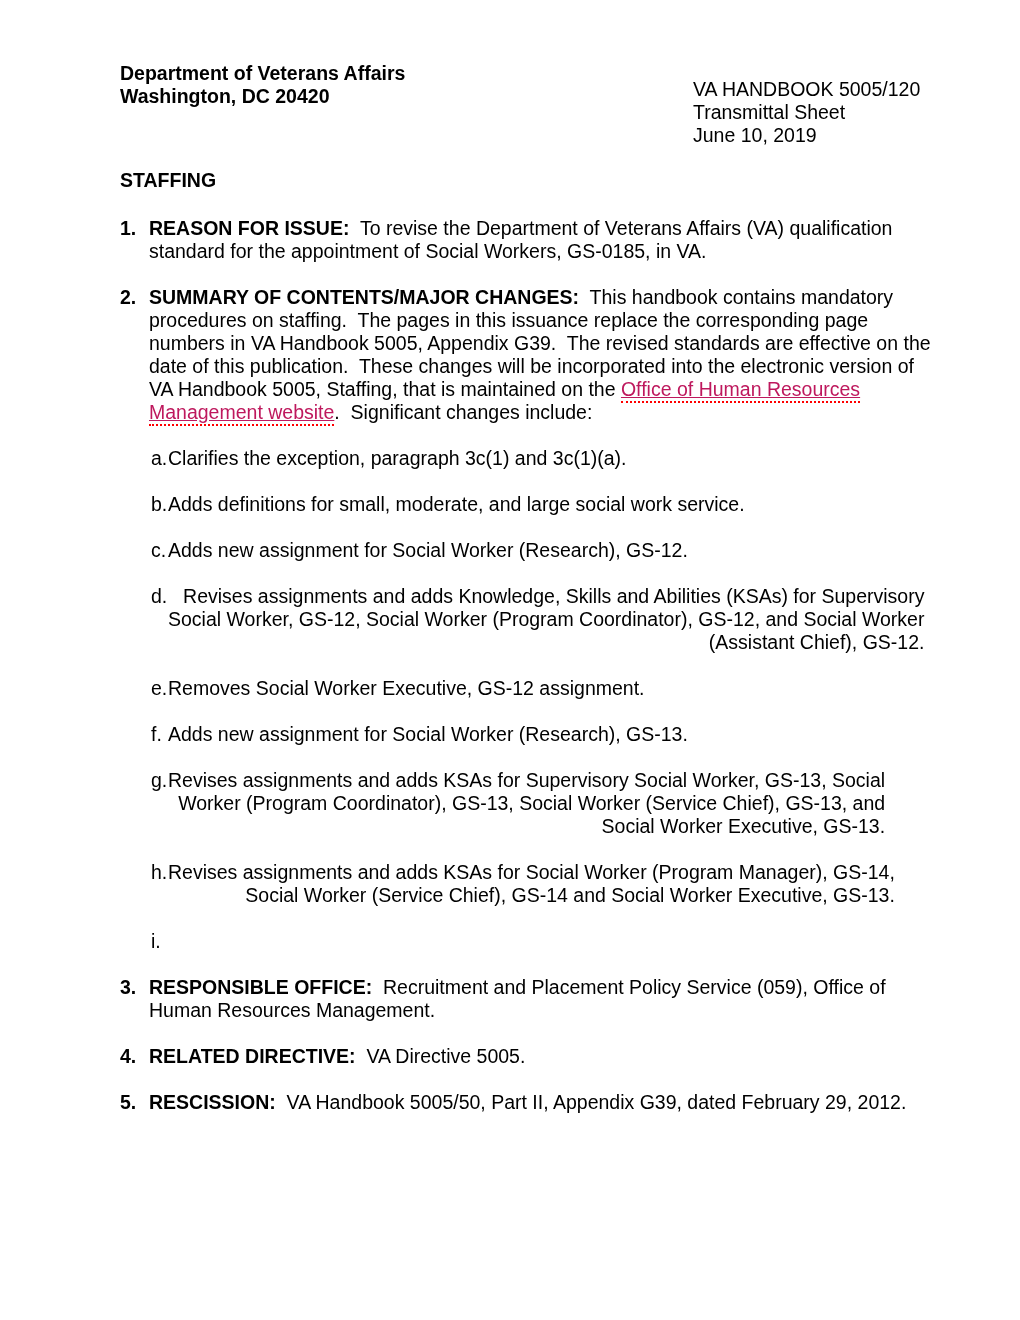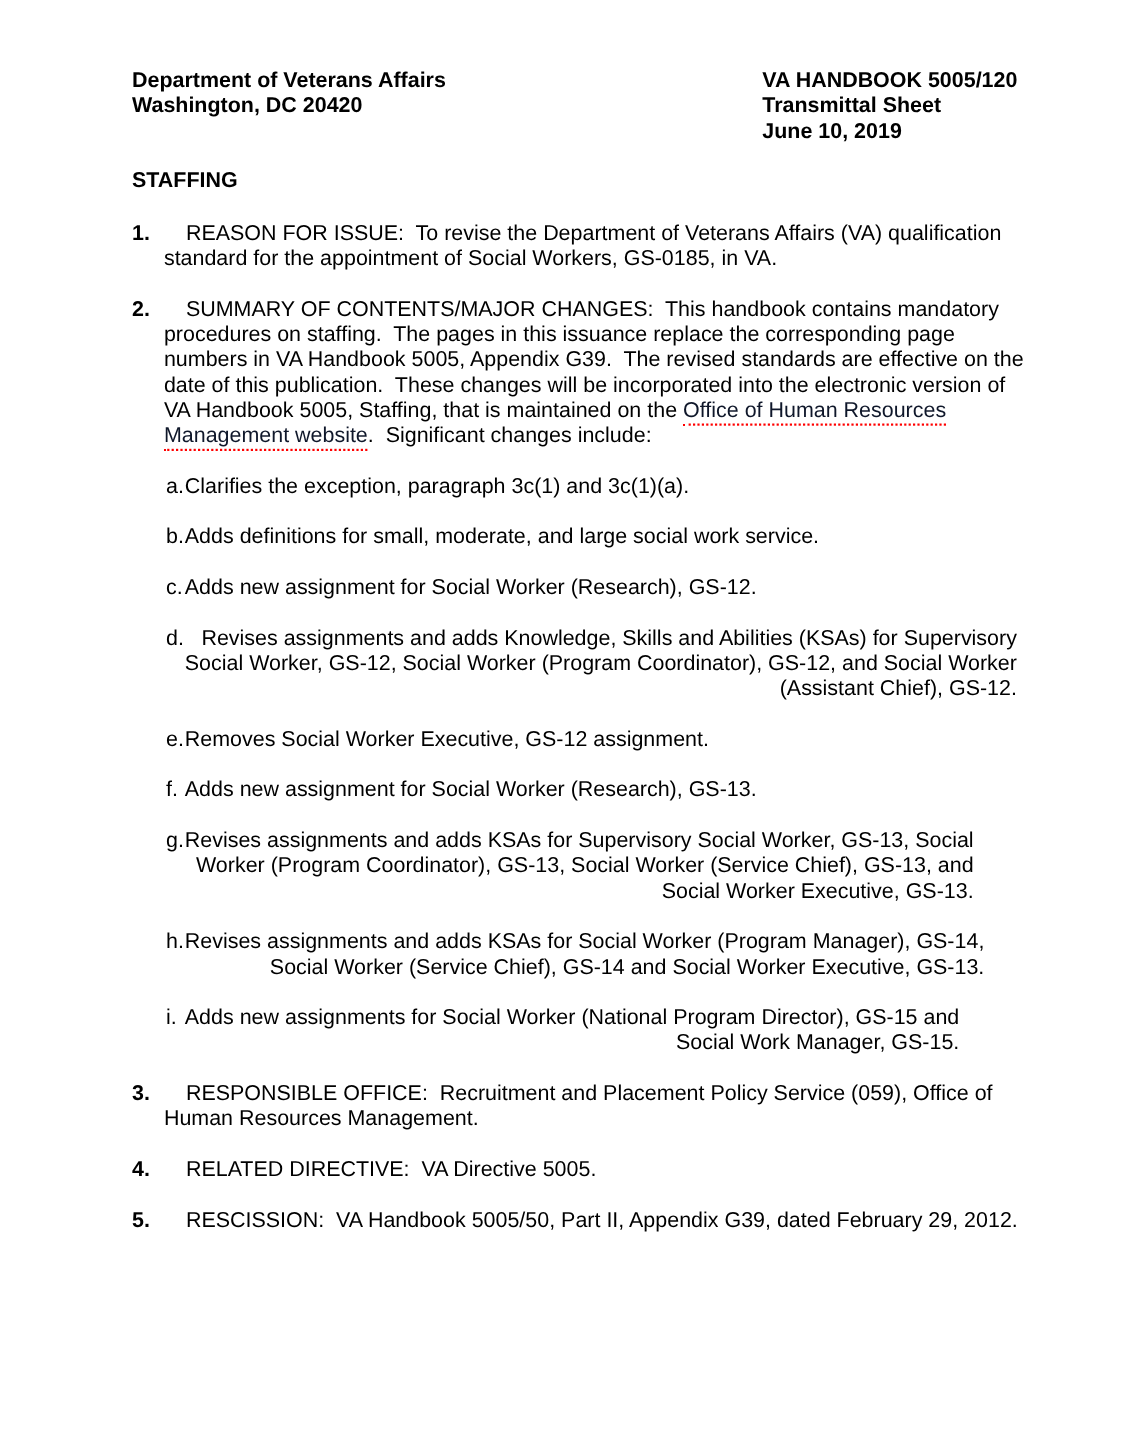--- a/index.html
+++ b/index.html
@@ -11,35 +11,36 @@
     padding: 62px 40px 0 120px;
     background: #ffffff;
     font-family: "Liberation Sans", "DejaVu Sans", sans-serif;
     font-size: 19.5px;
     line-height: 23px;
     color: #000000;
     overflow: hidden;
   }
   .header { display: flex; }
   .header-left { font-weight: bold; }
-  .header-right { font-weight: bold; margin-left: auto; width: 287px; }
+  .header-right { font-weight: normal; margin-left: auto; width: 287px; margin-top: 16px; }
   .doc-title {
     font-weight: bold;
     text-align: left;
     margin: 22px 54px 25px 0;
   }
   .item { display: flex; margin-bottom: 23px; }
   .item .num { flex: 0 0 29px; font-weight: bold; }
   .item .body { white-space: pre; }
-  .label { font-weight: normal; margin-left: 20px; }
+  .label { font-weight: bold; }
   .sub { display: flex; margin-left: 31px; margin-bottom: 23px; }
   .sub .letter { flex: 0 0 17px; }
   .sub .body { white-space: pre; text-align: right; }
   .doclink {
-    color: #0f172a;
+    color: #be185d;
+    text-decoration: underline;
     border-bottom: 2px dotted #ff0000;
     padding-bottom: 1px;
     cursor: pointer;
   }
 </style>
 </head>
 <body>
 
 <div class="page">
 
@@ -105,22 +106,20 @@
 Worker (Program Coordinator), GS-13, Social Worker (Service Chief), GS-13, and
 Social Worker Executive, GS-13.</div>
     </div>
     <div class="sub">
       <span class="letter">h.</span>
       <div class="body">Revises assignments and adds KSAs for Social Worker (Program Manager), GS-14,
 Social Worker (Service Chief), GS-14 and Social Worker Executive, GS-13.</div>
     </div>
     <div class="sub">
       <span class="letter">i.</span>
-      <div class="body">Adds new assignments for Social Worker (National Program Director), GS-15 and
-Social Work Manager, GS-15.</div>
     </div>
   </div>
 
   <div class="item">
     <span class="num">3.</span>
     <div class="body"><span class="label">RESPONSIBLE OFFICE:</span><span>  Recruitment and Placement Policy Service (059), Office of
 Human Resources Management.</span></div>
   </div>
 
   <div class="item">

